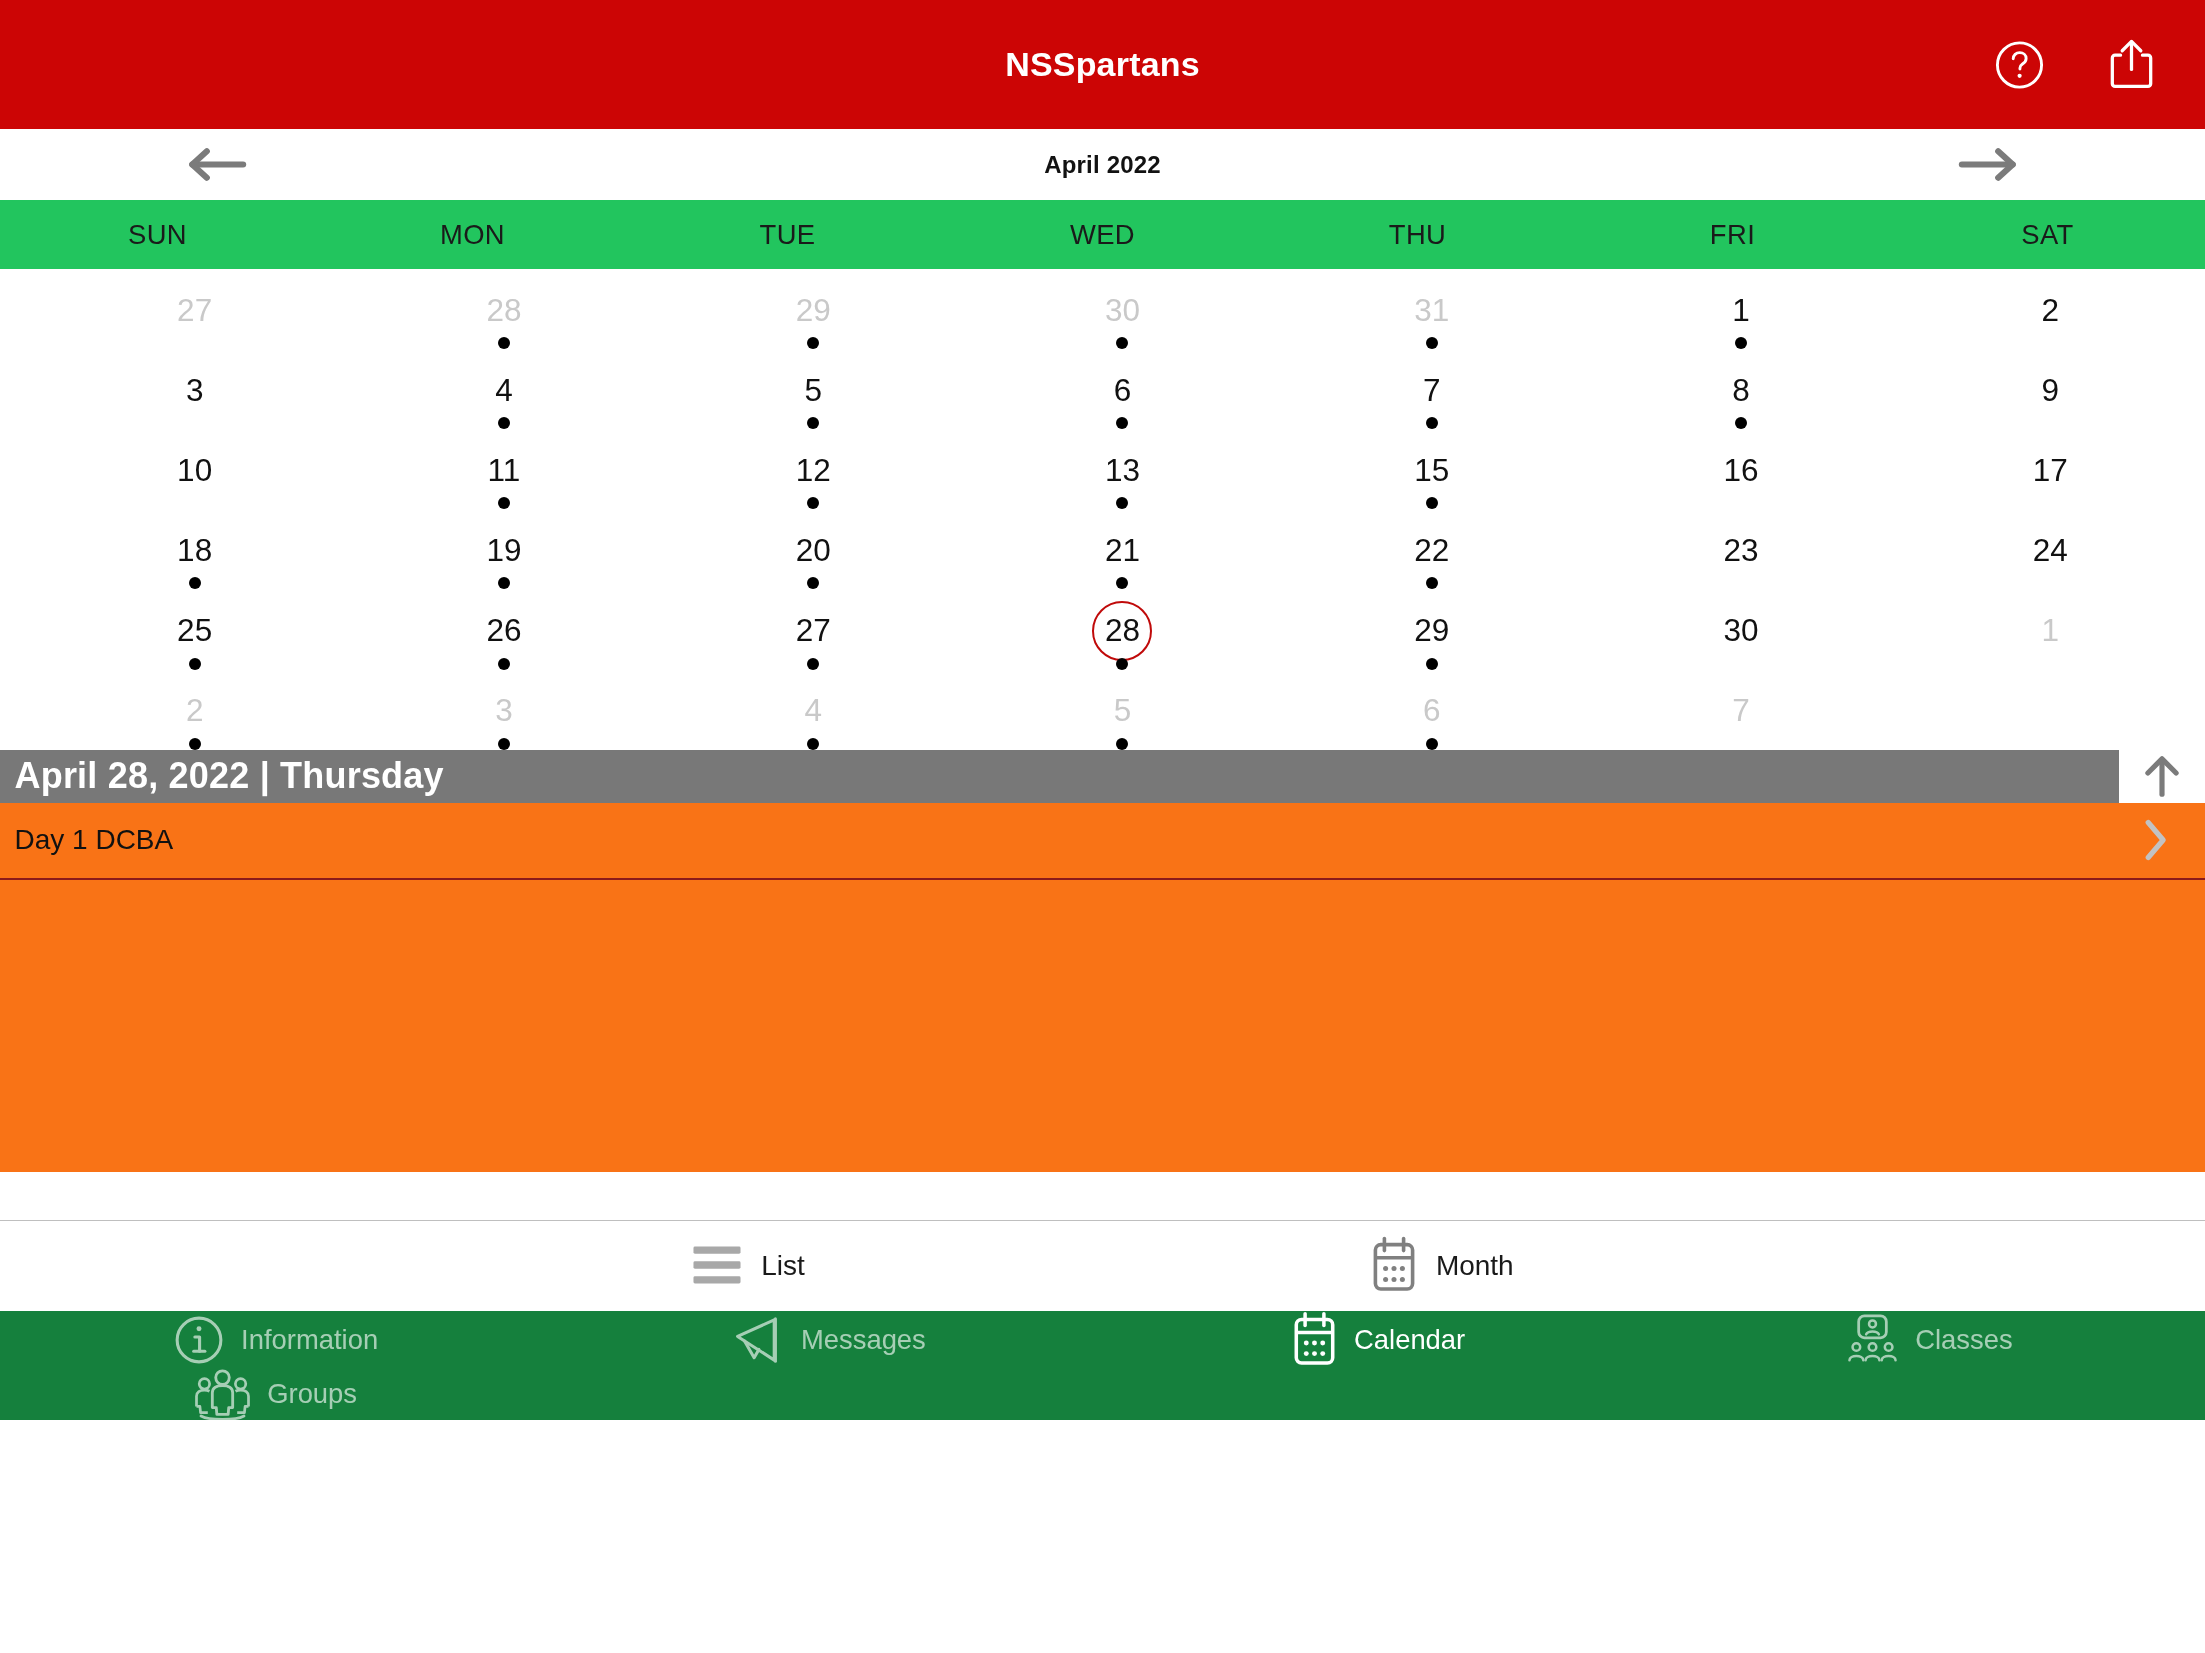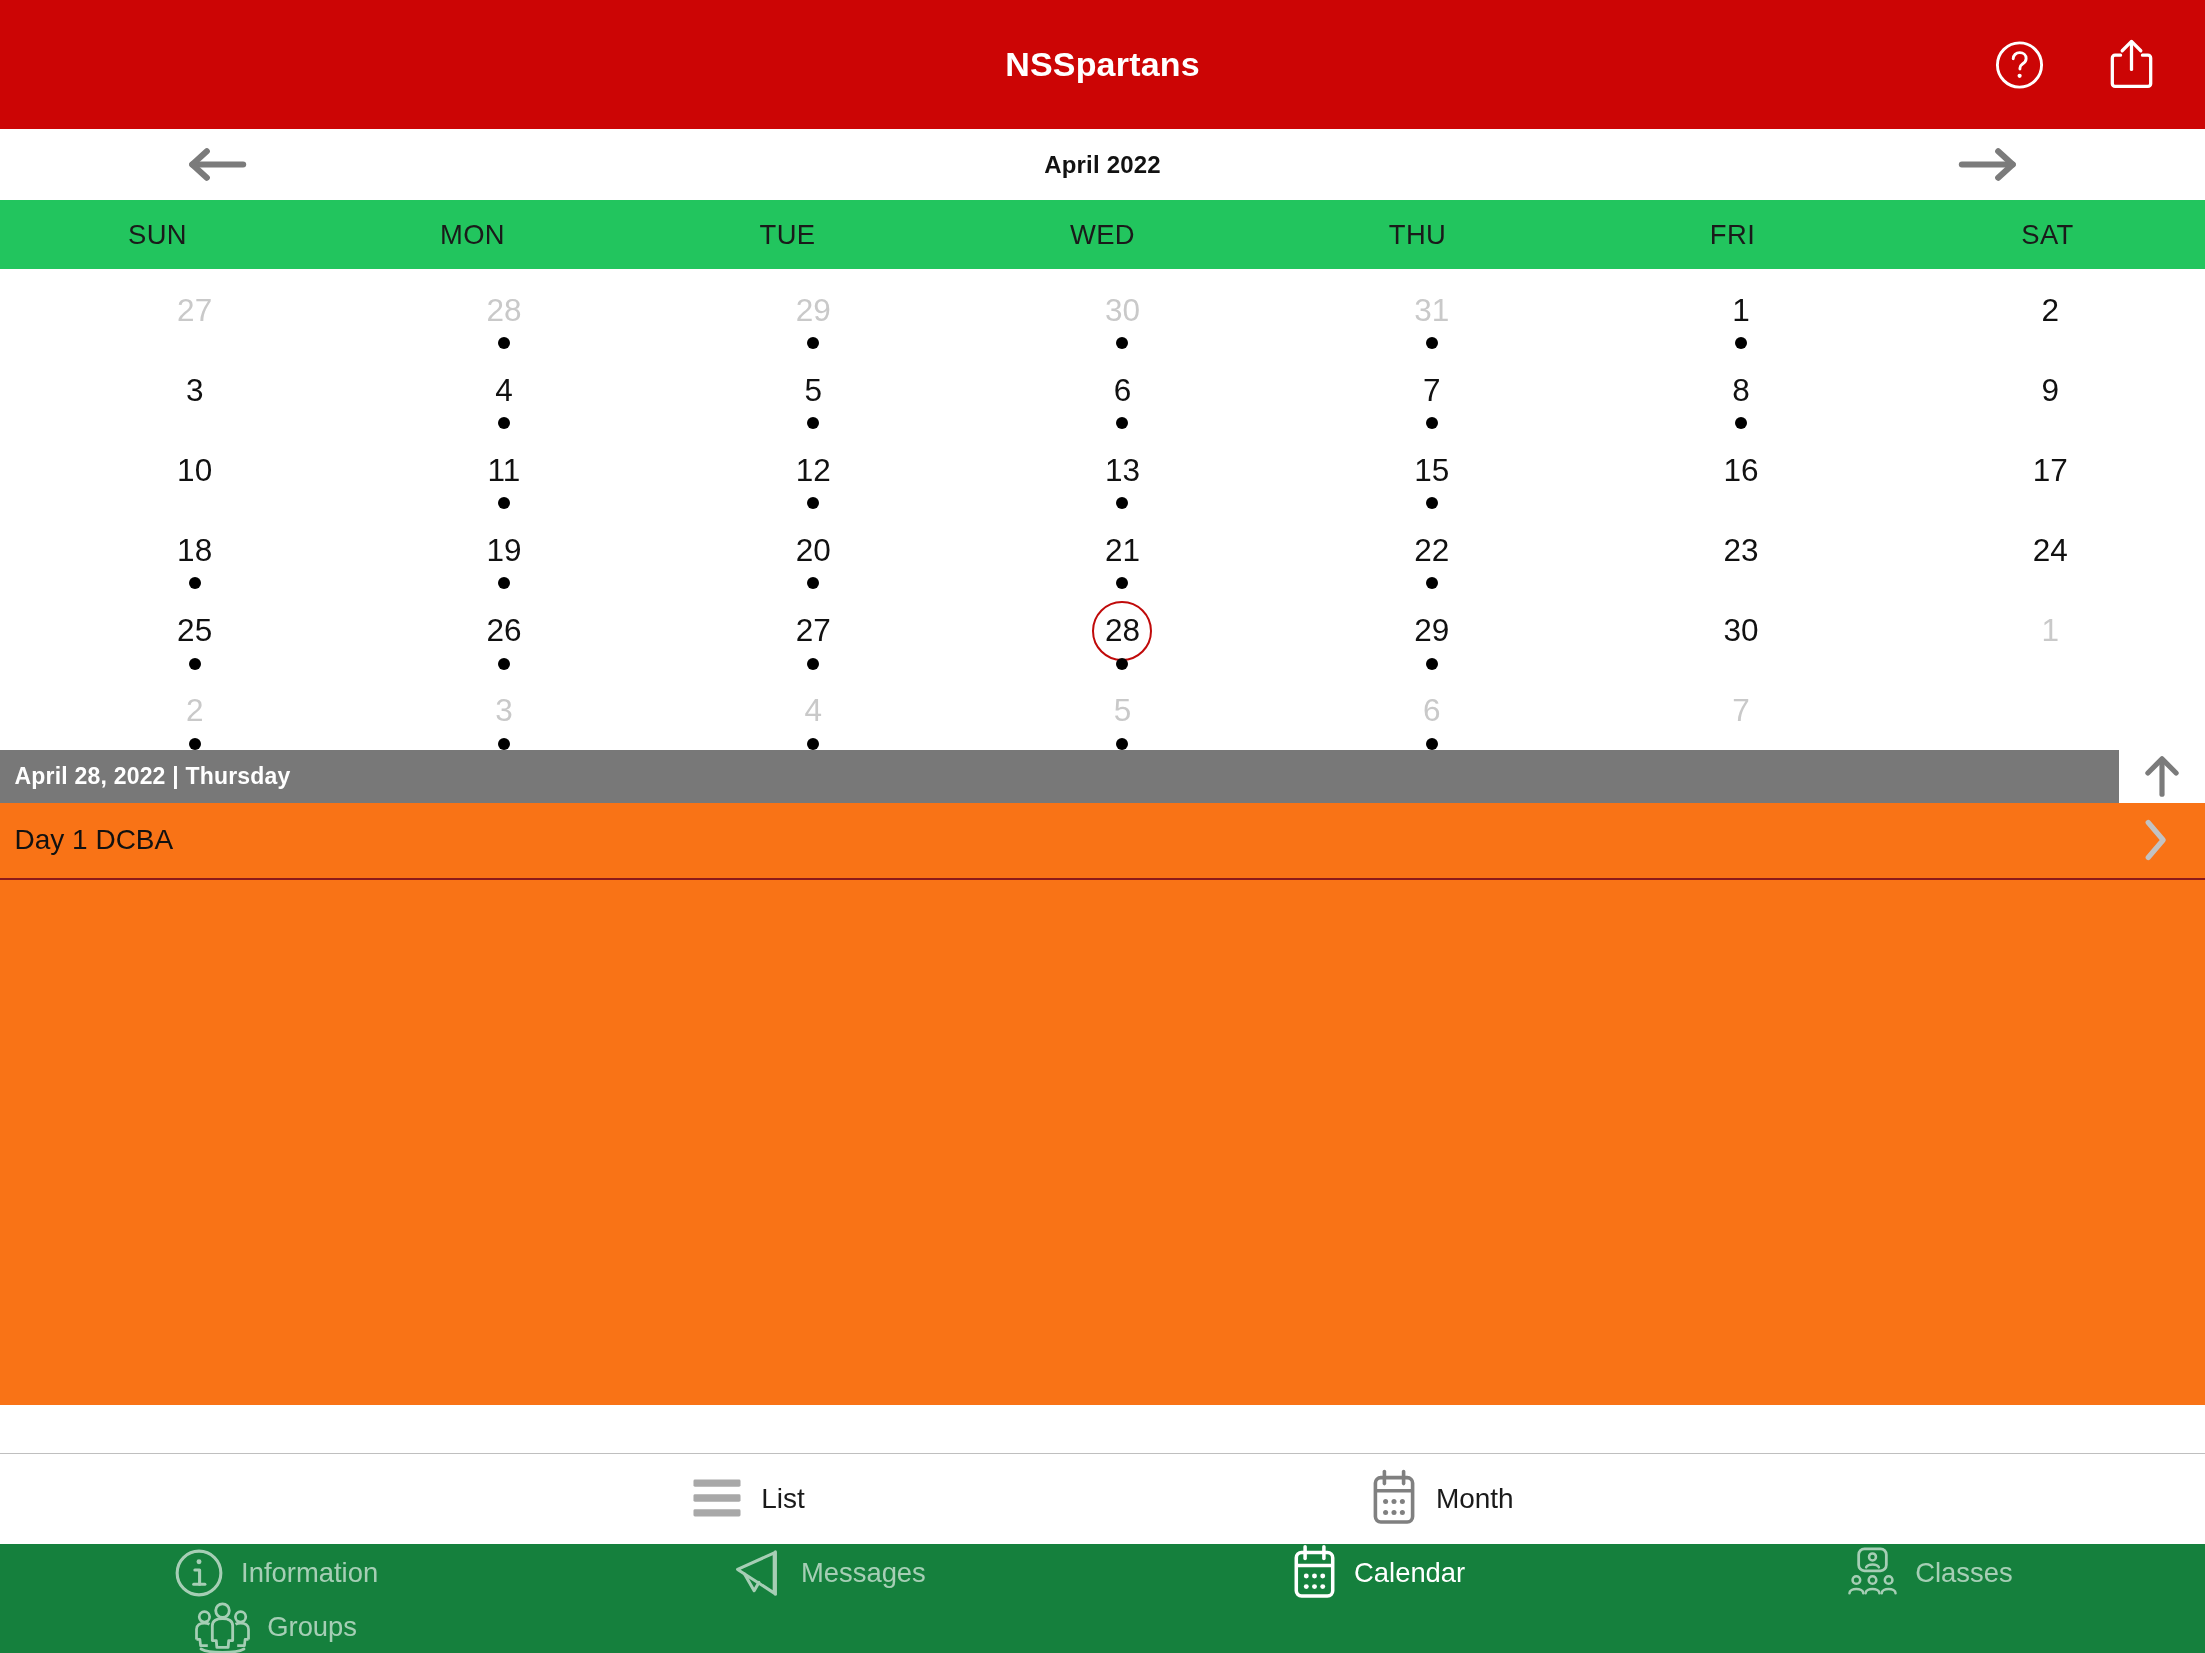--- a/index.html
+++ b/index.html
@@ -3,21 +3,21 @@
 <meta charset="utf-8">
 <style>
   html,body{margin:0;padding:0;}
   body{
     width:2205px;height:1653px;
     background:#ffffff;
     font-family:"Liberation Sans", sans-serif;
     -webkit-font-smoothing:antialiased;
     overflow:hidden;
   }
-  .app{position:relative;width:2205px;height:1653px;display:flex;flex-direction:column;}
+  .app{position:relative;width:2205px;height:1420px;display:flex;flex-direction:column;}
 
   
   .topbar{
     height:129px;flex:0 0 129px;background:#CC0505;
     position:relative;display:flex;align-items:center;justify-content:center;
   }
   .topbar-title{
     color:#ffffff;font-size:34px;font-weight:700;letter-spacing:0.2px;
   }
   .topbar-actions{
@@ -71,21 +71,21 @@
   .dot.hidden{visibility:hidden;}
 
   
   .daybar-wrap{
     flex:0 0 53px;display:flex;align-items:stretch;background:#fff;
   }
   .daybar{
     flex:1 1 auto;background:#787878;display:flex;align-items:center;
     padding-left:14.5px;box-sizing:border-box;
   }
-  .daybar-text{color:#ffffff;font-size:23px;font-weight:700;letter-spacing:0.2px;}
+  .daybar-text{color:#ffffff;font-size:36px;font-weight:700;letter-spacing:0.2px;}
   .daybar-collapse{
     flex:0 0 86px;display:flex;align-items:center;justify-content:center;
     background:#ffffff;cursor:pointer;
   }
 
   
   .events{flex:1 1 auto;background:#f97316;overflow:hidden;}
   .event-row{
     height:77px;display:flex;align-items:center;position:relative;
     border-bottom:2.4px solid #8B1A1A;box-sizing:border-box;cursor:pointer;

